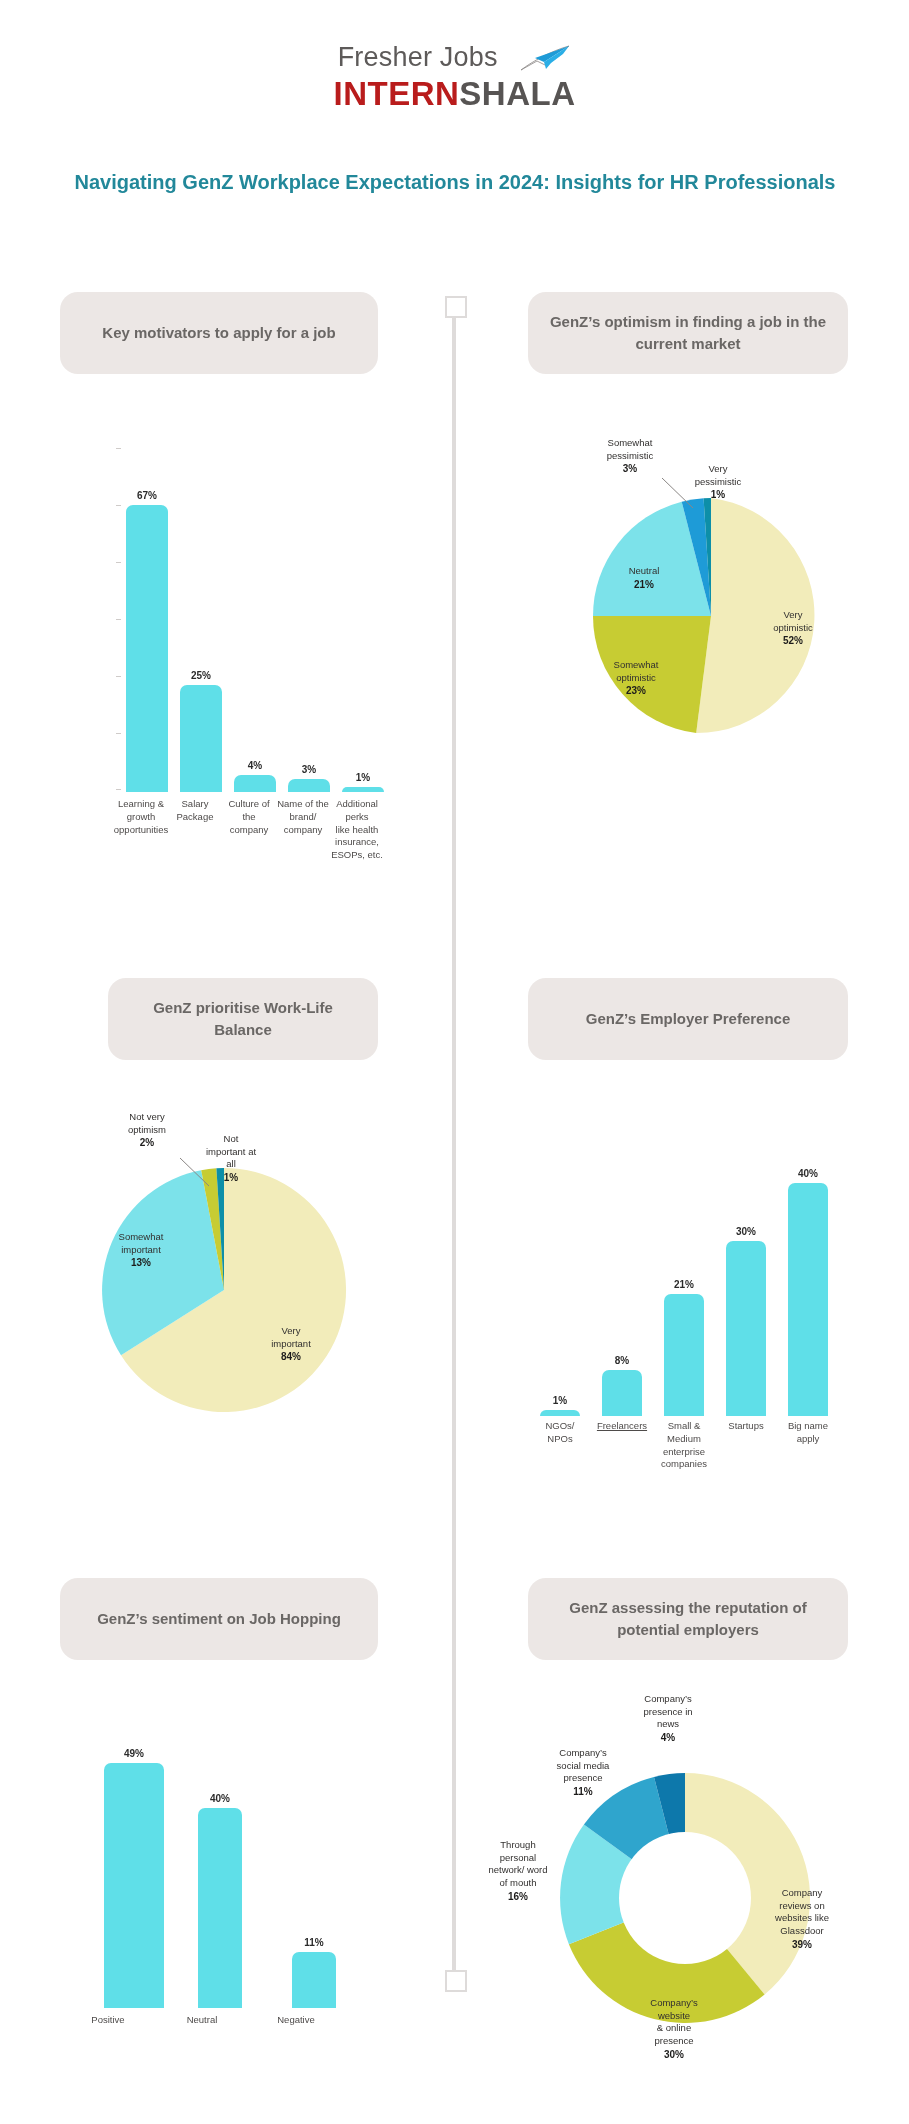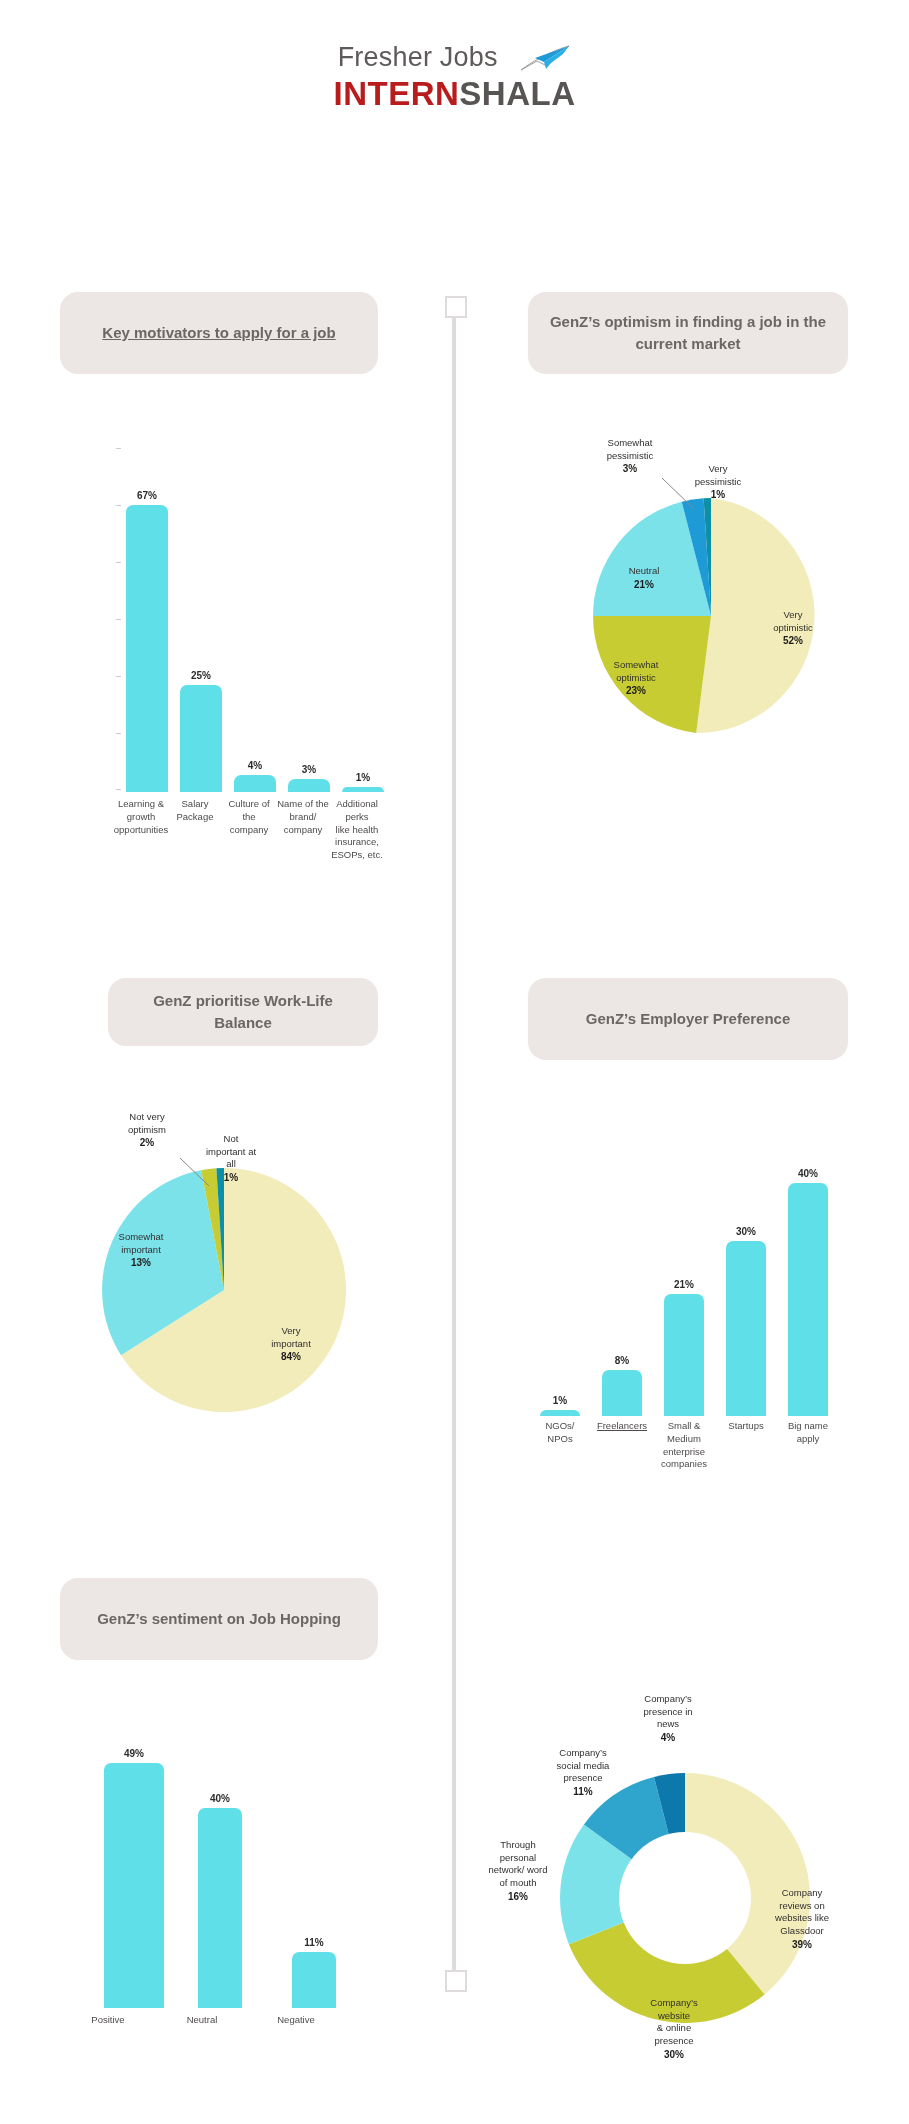--- a/index.html
+++ b/index.html
@@ -68,27 +68,28 @@
           <path d="M54 1 L20 13 L29 17 Z" fill="#1e9bd7"></path>
           <path d="M54 1 L29 17 L31 24 L36 18 L48 9 Z" fill="#2aaee6"></path>
         </svg>
       </span>
     </div>
     <div class="logo-bottom">
       <span class="blue">INTERN</span><span class="grey">SHALA</span>
     </div>
   </div>
 
+  <div class="main-title">Navigating GenZ Workplace Expectations in 2024: Insights for HR Professionals</div>
 
   <div class="timeline"></div>
   <div class="tl-node top"></div>
   <div class="tl-node bottom"></div>
 
   <div class="panel" style="left:60px;top:292px;width:318px;">
-    <div class="panel-head" style="height:82px;text-decoration:underline;">Key motivators to apply for a job</div>
+    <div class="panel-head" style="height:82px;">Key motivators to apply for a job</div>
   </div>
 
   <div class="barchart" style="position:absolute;left:58px;top:448px;width:340px;height:340px;">
     <div class="axis-ticks" style="left:56px;top:0;height:344px;">
       <span style="top:0px;"></span>
         <span style="top:57px;"></span>
         <span style="top:114px;"></span>
       <span style="top:171px;"></span>
         <span style="top:228px;"></span>
         <span style="top:285px;"></span>
@@ -174,21 +175,21 @@
       <span>Somewhat
 optimistic</span><br><b>23%</b>
     </div>
     <div class="slice-label" style="left:243px;top:166px;width:84px;white-space:pre-line;">
       <span>Very
 optimistic</span><br><b>52%</b>
     </div>
   </div>
 
   <div class="panel" style="left:60px;top:978px;width:318px;">
-    <div class="panel-head" style="height:68px;margin-left:48px;">GenZ prioritise Work-Life Balance</div>
+    <div class="panel-head" style="height:82px;margin-left:48px;">GenZ prioritise Work-Life Balance</div>
   </div>
 
   <div style="position:absolute;left:52px;top:1090px;width:380px;height:340px;">
     <svg width="380" height="340" viewBox="0 0 380 340">
       <g transform="translate(172,200)">
 
         <path d="M0,0 L0,-122 A122,122 0 1,1 -103.0,65.3 Z" fill="#f2ecba"></path>
 
         <path d="M0,0 L-103.0,65.3 A122,122 0 0,1 -22.8,-119.8 Z" fill="#7ce2ea"></path>
 
@@ -276,20 +277,23 @@
         <div class="bar-val">11%</div>
         <div class="bar" style="height:56px;"></div>
       </div>
     </div>
 
     <div class="bar-label" style="left:6px;top:296px;width:92px;">Positive</div>
     <div class="bar-label" style="left:100px;top:296px;width:92px;">Neutral</div>
     <div class="bar-label" style="left:194px;top:296px;width:92px;">Negative</div>
   </div>
 
+  <div class="panel" style="left:528px;top:1578px;width:320px;">
+    <div class="panel-head" style="height:82px;">GenZ assessing the reputation of potential employers</div>
+  </div>
 
   <div style="position:absolute;left:470px;top:1688px;width:410px;height:400px;">
     <svg width="410" height="400" viewBox="0 0 410 400">
       <g transform="translate(215,210)">
 
         <path d="M0,0 L0,-125 A125,125 0 0,1 79.6,96.4 Z" fill="#f2ecba"></path>
 
         <path d="M0,0 L79.6,96.4 A125,125 0 0,1 -116.1,46.2 Z" fill="#c7cc33"></path>
 
         <path d="M0,0 L-116.1,46.2 A125,125 0 0,1 -101.1,-73.5 Z" fill="#7ce2ea"></path>

